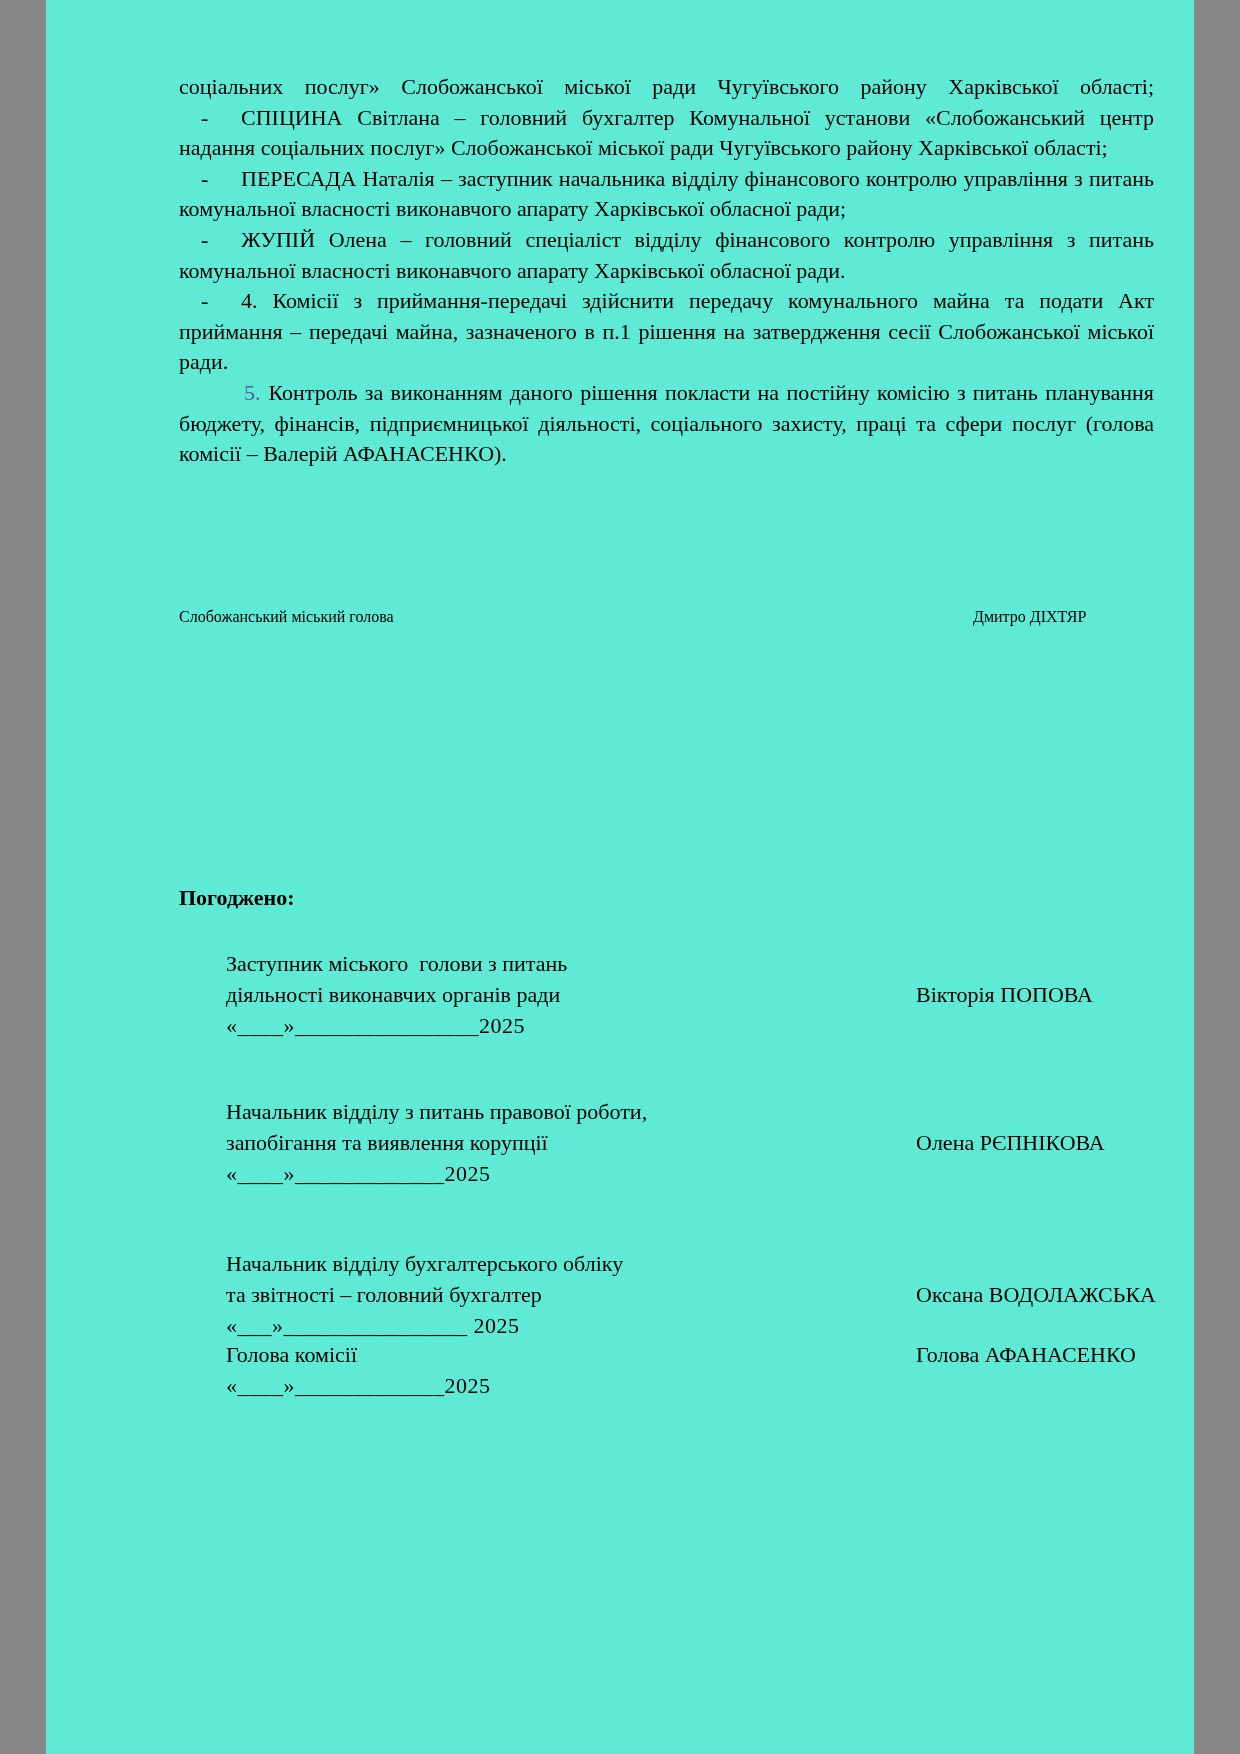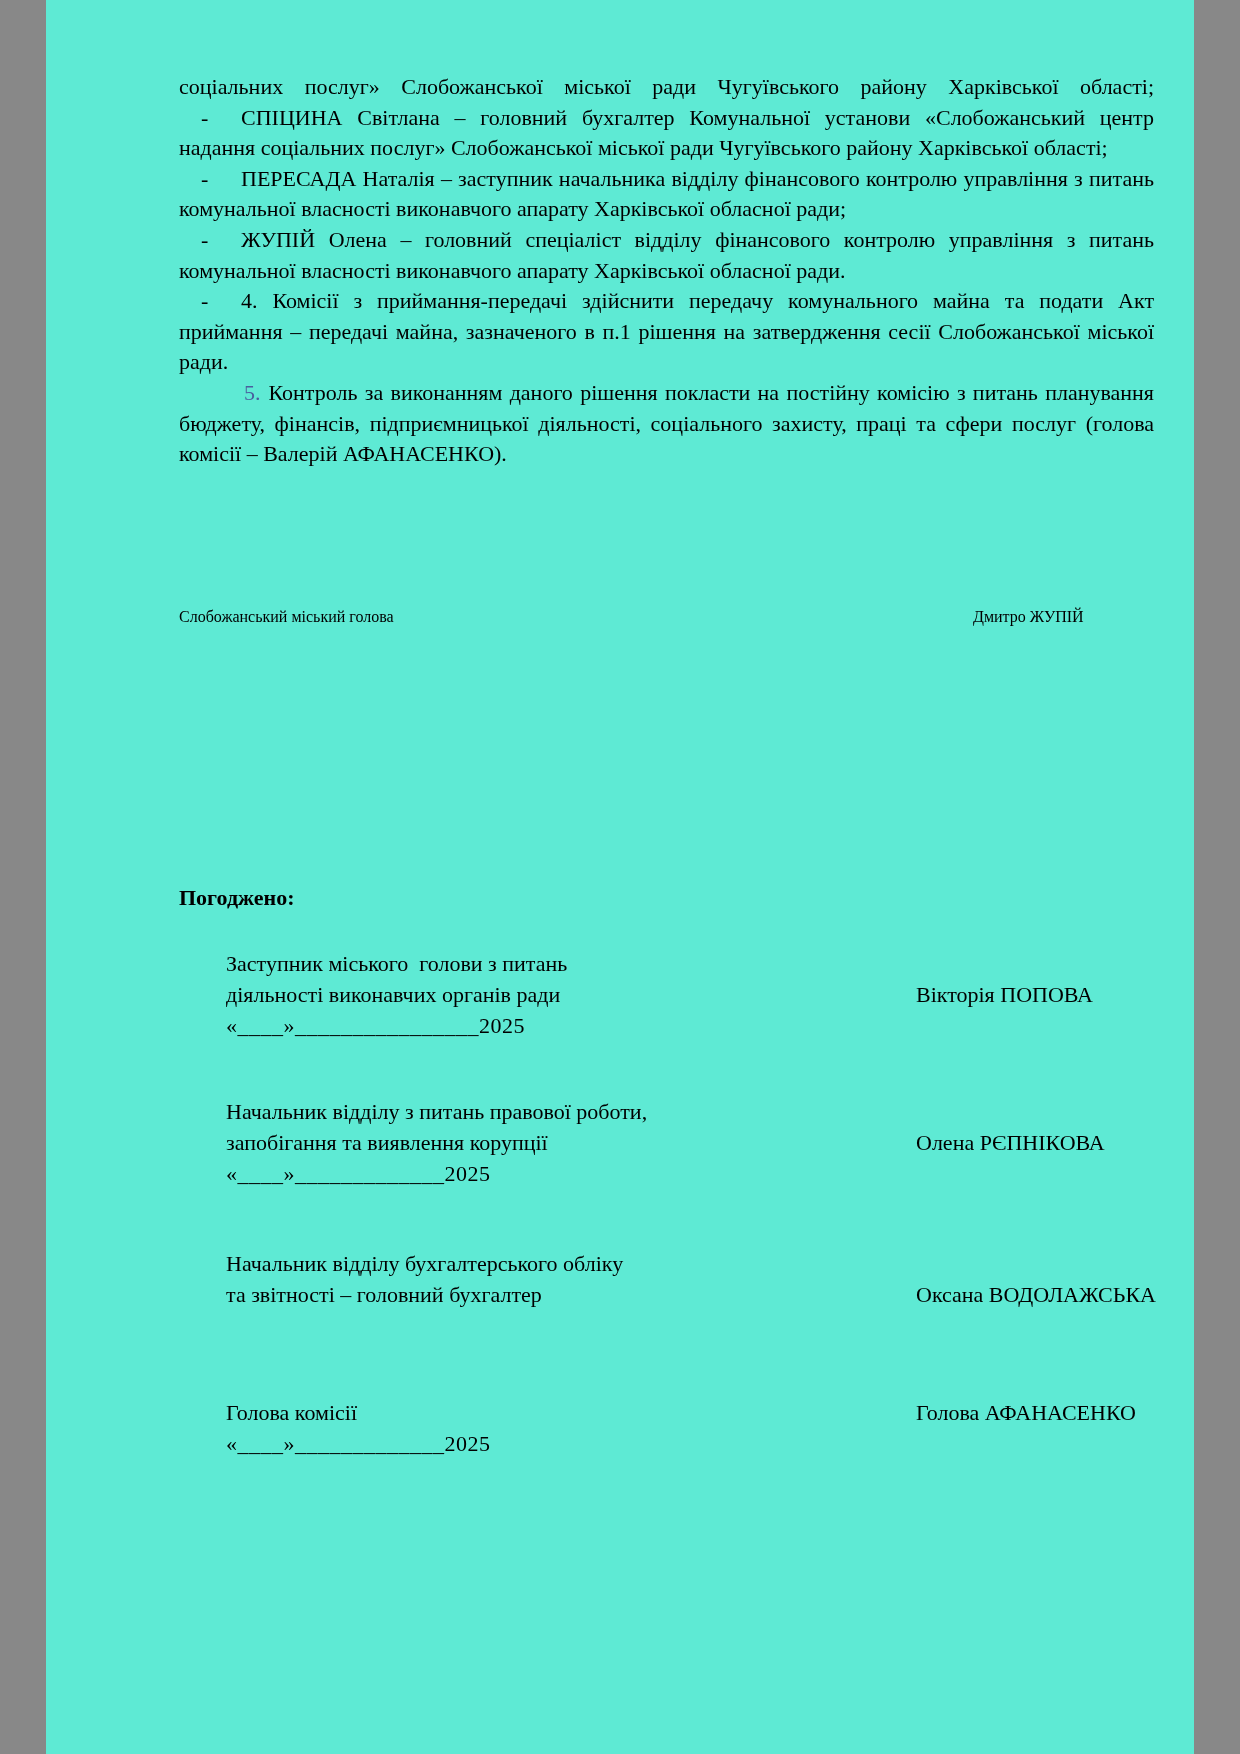--- a/index.html
+++ b/index.html
@@ -86,21 +86,21 @@
     left: 690px;
     white-space: pre;
   }
   .approval .date-line {
     white-space: pre;
     letter-spacing: 0.5px;
   }
   .a1 { top: 948px; }
   .a2 { top: 1096px; }
   .a3 { top: 1248px; }
-  .a4 { top: 1397px; }
+  .a4 { top: 1339px; }
   .name-on-line-2 { top: 31px; }
   .name-on-line-1 { top: 0px; }
 </style>
 </head>
 <body>
 
 <div class="page">
 
   <div class="body-text">
     <p class="cont"><span>соціальних послуг» Слобожанської міської ради Чугуївського району Харківської області;</span></p>
@@ -111,21 +111,21 @@
 
     <p class="dash"><span class="dash-bullet">-</span><span>ЖУПІЙ Олена – головний спеціаліст відділу фінансового контролю управління з питань комунальної власності виконавчого апарату Харківської обласної ради.</span></p>
 
     <p class="dash"><span class="dash-bullet">-</span><span>4. Комісії з приймання-передачі здійснити передачу комунального майна та подати Акт приймання – передачі майна, зазначеного в п.1 рішення на затвердження сесії Слобожанської міської ради.</span></p>
 
     <p class="numbered"><span class="para-number" style="color: rgb(74, 95, 158);">5.</span><span>Контроль за виконанням даного рішення покласти на постійну комісію з питань планування бюджету, фінансів, підприємницької діяльності, соціального захисту, праці та сфери послуг (голова комісії – Валерій АФАНАСЕНКО).</span></p>
   </div>
 
   <div class="sig-row">
     <span>Слобожанський міський голова</span>
-    <span class="sig-name">Дмитро ЖУПІЙ</span>
+    <span class="sig-name">Дмитро ДІХТЯР</span>
   </div>
 
   <div class="agreed">Погоджено:</div>
 
   <div class="approval a1">
     <div class="t-line">Заступник міського  голови з питань</div>
     <div class="t-line">діяльності виконавчих органів ради</div>
     <span class="appr-name name-on-line-2">Вікторія ПОПОВА</span>
     <div class="date-line">«____»________________2025</div>
   </div>
@@ -134,20 +134,21 @@
     <div class="t-line">Начальник відділу з питань правової роботи,</div>
     <div class="t-line">запобігання та виявлення корупції</div>
     <span class="appr-name name-on-line-2">Олена РЄПНІКОВА</span>
     <div class="date-line">«____»_____________2025</div>
   </div>
 
   <div class="approval a3">
     <div class="t-line">Начальник відділу бухгалтерського обліку</div>
     <div class="t-line">та звітності – головний бухгалтер</div>
     <span class="appr-name name-on-line-2">Оксана ВОДОЛАЖСЬКА</span>
+    <div class="date-line">«___»________________ 2025</div>
   </div>
 
   <div class="approval a4">
     <div class="t-line">Голова комісії</div>
     <span class="appr-name name-on-line-1">Голова АФАНАСЕНКО</span>
     <div class="date-line">«____»_____________2025</div>
   </div>
 
 </div>
 

